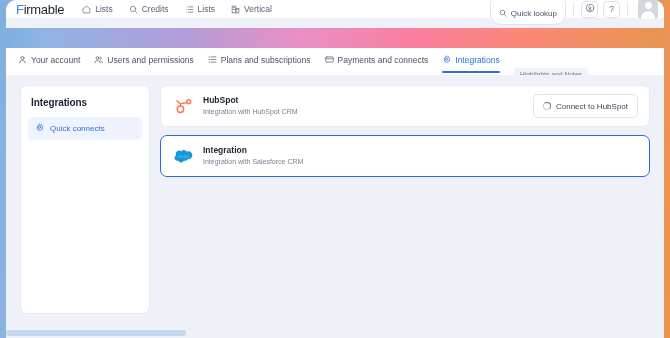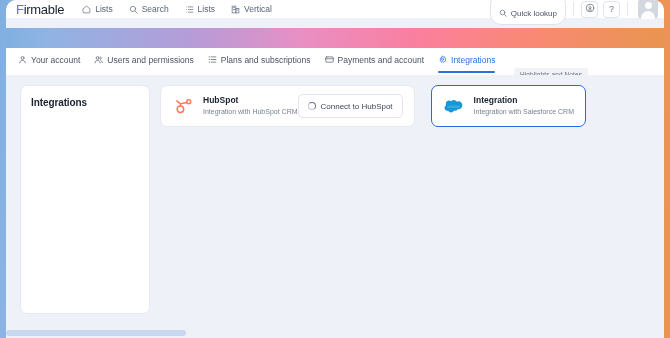--- a/index.html
+++ b/index.html
@@ -146,21 +146,21 @@
   .side-item {
     display: flex; align-items: center; gap: 6px;
     background: #eef3fd; border-radius: 5px;
     padding: 6px 7px; font-size: 8px; color: #2e6fe0;
     cursor: pointer; white-space: nowrap;
   }
 
   
   #cards {
     flex: 1; margin: 10px 14px 0 10px;
-    display: flex; gap: 16px;
+    display: flex; flex-direction: column; gap: 8px;
   }
   .int-card {
     background: #fff; border: 1px solid #e6e9f0; border-radius: 7px;
     height: 42px; display: flex; align-items: center;
     padding: 0 11px; cursor: pointer;
   }
   .int-card.selected {
     border: 1.5px solid #2b66e8;
   }
   .card-logo {
@@ -221,21 +221,21 @@
         <span>Lists</span>
       </div>
 
       <div class="nav-item">
         <span>
           <svg width="9" height="9" viewBox="0 0 24 24" fill="none" stroke="#6b7487" stroke-width="2" stroke-linecap="round">
                 <circle cx="10.5" cy="10.5" r="7"></circle>
                 <line x1="16" y1="16" x2="22" y2="22"></line>
               </svg>
         </span>
-        <span>Search</span>
+        <span>Credits</span>
       </div>
 
       <div class="nav-item">
         <span>
           <svg width="9" height="9" viewBox="0 0 24 24" fill="none" stroke="#6b7487" stroke-width="2" stroke-linecap="round">
                 <line x1="9" y1="5" x2="21" y2="5"></line>
                 <line x1="9" y1="12" x2="21" y2="12"></line>
                 <line x1="9" y1="19" x2="21" y2="19"></line>
                 <circle cx="4" cy="5" r="1.3" fill="#6b7487" stroke="none"></circle>
                 <circle cx="4" cy="12" r="1.3" fill="#6b7487" stroke="none"></circle>
@@ -344,21 +344,21 @@
       </div>
 
 
       <div class="subnav-item">
         <span>
           <svg width="9" height="9" viewBox="0 0 24 24" fill="none" stroke="#5a6376" stroke-width="2" stroke-linecap="round">
                 <rect x="2" y="5" width="20" height="14" rx="2.5"></rect>
                 <line x1="2" y1="10" x2="22" y2="10"></line>
               </svg>
         </span>
-        <span>Payments and account</span>
+        <span>Payments and connects</span>
       </div>
 
       <div class="subnav-item active">
         <span>
           <svg width="9" height="9" viewBox="0 0 24 24" fill="none" stroke="#2e6fe0" stroke-width="2" stroke-linecap="round" stroke-linejoin="round">
                 <path d="M12 3l2.4 2.3 3.2-.6.6 3.2L20.9 10l-1.6 2.8.9 3.1-3.1.9-2 2.6-2.9-1.3-3 1.2-1.2-3-2.7-1.7 1.4-2.9-.8-3.1 3.1-.8z"></path>
                 <circle cx="12" cy="11.5" r="2.8"></circle>
               </svg>
         </span>
         <span>Integrations</span>
@@ -369,20 +369,29 @@
   </div>
 
   <div id="tooltip">
     <span>Highlights and Notes</span>
   </div>
 
   <div id="body-area">
 
     <div id="sidebar">
       <h2>Integrations</h2>
+      <div class="side-item">
+        <span>
+          <svg width="9" height="9" viewBox="0 0 24 24" fill="none" stroke="#2e6fe0" stroke-width="2" stroke-linecap="round" stroke-linejoin="round">
+                <path d="M12 3l2.4 2.3 3.2-.6.6 3.2L20.9 10l-1.6 2.8.9 3.1-3.1.9-2 2.6-2.9-1.3-3 1.2-1.2-3-2.7-1.7 1.4-2.9-.8-3.1 3.1-.8z"></path>
+                <circle cx="12" cy="11.5" r="2.8"></circle>
+              </svg>
+        </span>
+        <span>Quick connects</span>
+      </div>
     </div>
 
     <div id="cards">
 
       <div class="int-card">
         <div class="card-logo">
           <svg width="19" height="19" viewBox="0 0 24 24" fill="none">
             <circle cx="8.1" cy="15.6" r="4.1" stroke="#ff7a59" stroke-width="1.9"></circle>
             <circle cx="18.6" cy="6.1" r="2.5" stroke="#ff7a59" stroke-width="1.9"></circle>
             <path d="M8.1 11.5V8.6M8.1 8.6 3.6 4.9M8.1 8.6l8.6-1.6" stroke="#ff7a59" stroke-width="1.9" stroke-linecap="round"></path>

